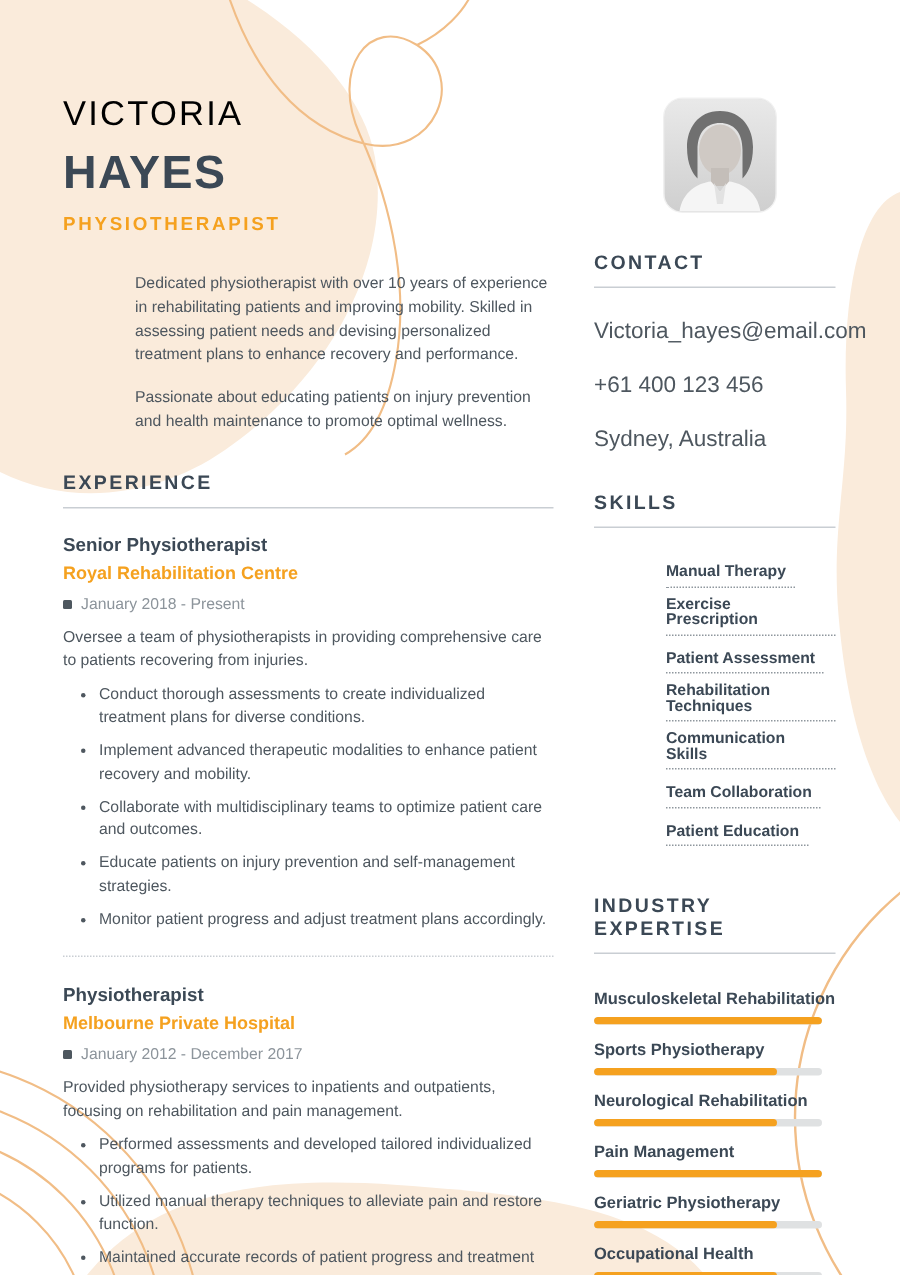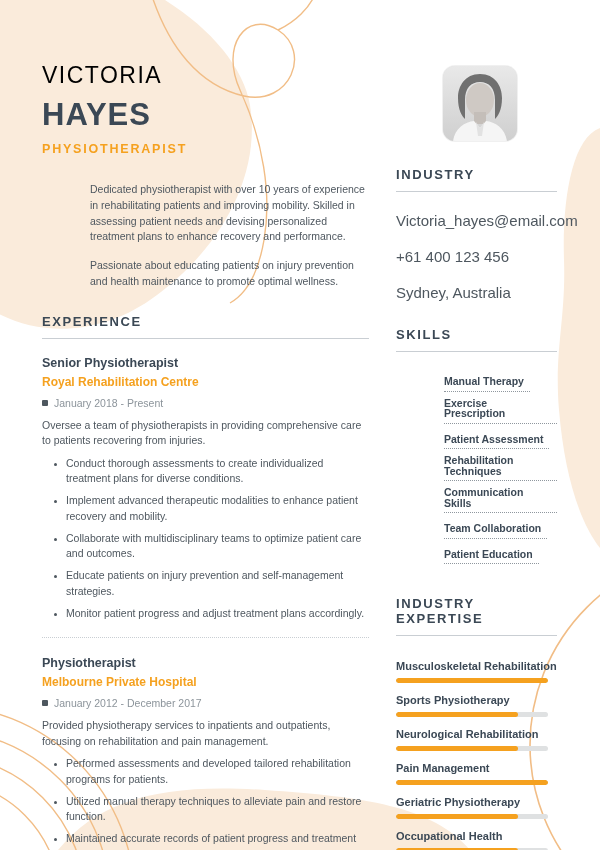--- a/index.html
+++ b/index.html
@@ -125,21 +125,21 @@
 <div class="job-divider"></div>
   <div class="job">
     <div class="job-title">Physiotherapist</div>
     <div class="job-company">Melbourne Private Hospital</div>
     <div class="job-dates">
       <span class="calendar-icon"></span>
       <span>January 2012 - December 2017</span>
     </div>
     <div class="job-desc">Provided physiotherapy services to inpatients and outpatients, focusing on rehabilitation and pain management.</div>
     <ul class="job-bullets">
-            <li>Performed assessments and developed tailored rehabilitation programs for patients.</li>
+            <li>Performed assessments and developed tailored individualized programs for patients.</li>
             <li>Utilized manual therapy techniques to alleviate pain and restore function.</li>
             <li>Maintained accurate records of patient progress and treatment outcomes.</li>
           </ul>
   </div>
 </div>
   </div>
 </div>
 
 <div class="col-right">
   <div class="photo-frame">
@@ -157,21 +157,21 @@
       <ellipse cx="37" cy="34" rx="14" ry="17" fill="#cfc9c4"></ellipse>
 
       <rect x="31" y="46" width="12" height="12" fill="#c4beb9"></rect>
 
       <path d="M 10,75 C 12,62 22,56 31,55 L 37,62 L 43,55 C 52,56 62,62 64,75 Z" fill="#f5f5f5"></path>
       <path d="M 33,56 L 37,62 L 41,56 L 39,70 L 35,70 Z" fill="#e2e2e2"></path>
     </svg>
   </div>
 
   <div class="side-section">
-    <div class="section-heading">INDUSTRY</div>
+    <div class="section-heading">CONTACT</div>
     <ul class="contact-list">
       <li>Victoria_hayes@email.com</li>
       <li>+61 400 123 456</li>
       <li>Sydney, Australia</li>
     </ul>
   </div>
 
   <div class="side-section">
     <div class="section-heading">SKILLS</div>
     <div class="skills-list">

